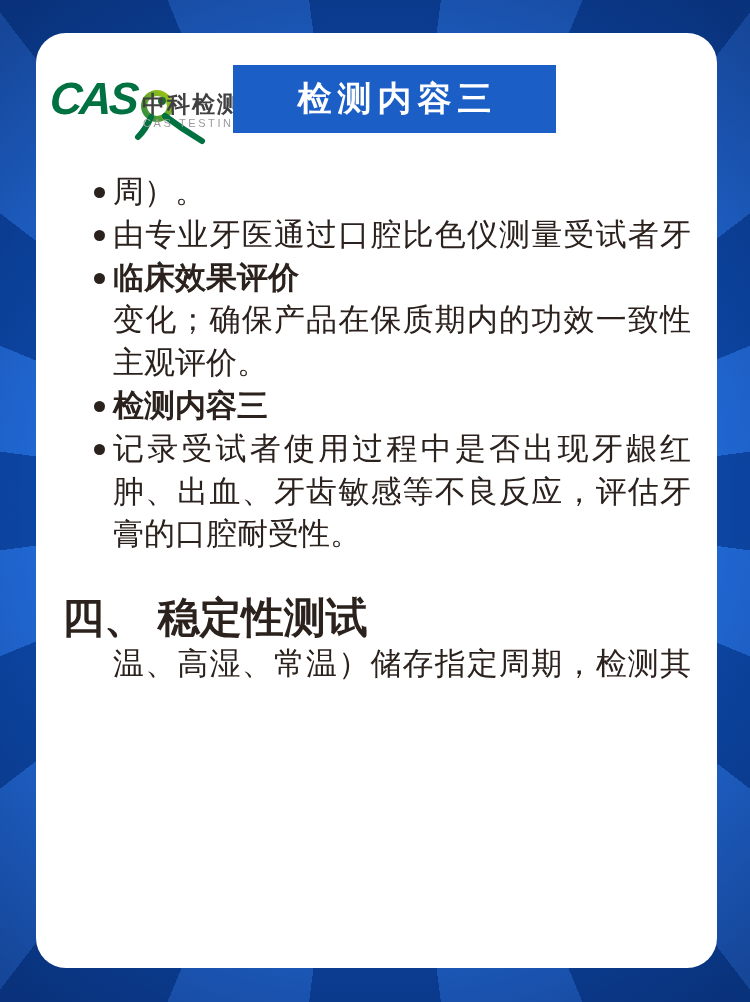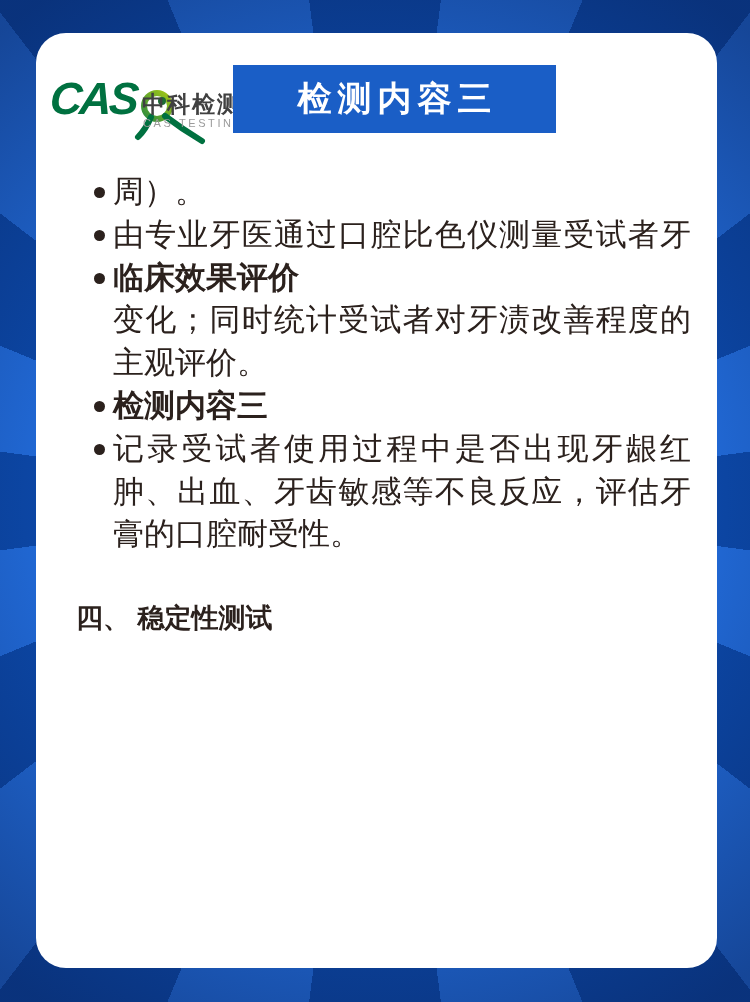--- a/index.html
+++ b/index.html
@@ -54,22 +54,22 @@
   .line.j{
     white-space:normal;text-align:justify;text-align-last:justify;
     text-justify:inter-ideograph;
   }
   .line b{font-weight:bold;}
   .dot{
     position:absolute;left:-19px;top:16px;width:11px;height:11px;
     border-radius:50%;background:#2b211d;
   }
   .heading{
-    position:relative;margin-left:40px;margin-top:41px;margin-bottom:3px;
-    font-size:27px;line-height:42.8px;height:42.8px;font-weight:bold;white-space:nowrap;
+    position:relative;margin-left:26px;margin-top:41px;margin-bottom:3px;
+    font-size:42px;line-height:42.8px;height:42.8px;font-weight:bold;white-space:nowrap;
   }
 </style>
 </head>
 <body>
 
 <div class="bg"></div>
 <div class="bg-vignette"></div>
 
 <div class="card">
 
@@ -90,21 +90,22 @@
     <div class="logo-zh">中科检测</div>
     <div class="logo-en">CAS TESTING</div>
   </div>
 
   <div class="banner" style="background:#1a5ec6">检测内容三</div>
 
   <div class="content" id="content">
       <div class="line"><span class="dot"></span><span>周）。</span></div>
       <div class="line j"><span class="dot"></span><span>由专业牙医通过口腔比色仪测量受试者牙</span></div>
       <div class="line"><span class="dot"></span><b>临床效果评价</b></div>
-      <div class="line j"><span>变化；同时统计受试者对牙渍改善程度的</span></div>
+      <div class="line j"><span>变化；确保产品在保质期内的功效一致性</span></div>
       <div class="line"><span>主观评价。</span></div>
       <div class="line"><span class="dot"></span><b>检测内容三</b></div>
       <div class="line j"><span class="dot"></span><span>记录受试者使用过程中是否出现牙龈红</span></div>
       <div class="line j"><span>肿、出血、牙齿敏感等不良反应，评估牙</span></div>
       <div class="line"><span>膏的口腔耐受性。</span></div>
       <div class="heading">四、 稳定性测试</div>
+      <div class="line j"><span>温、高湿、常温）储存指定周期，检测其</span></div>
     </div>
 </div>
 
 </body></html>

